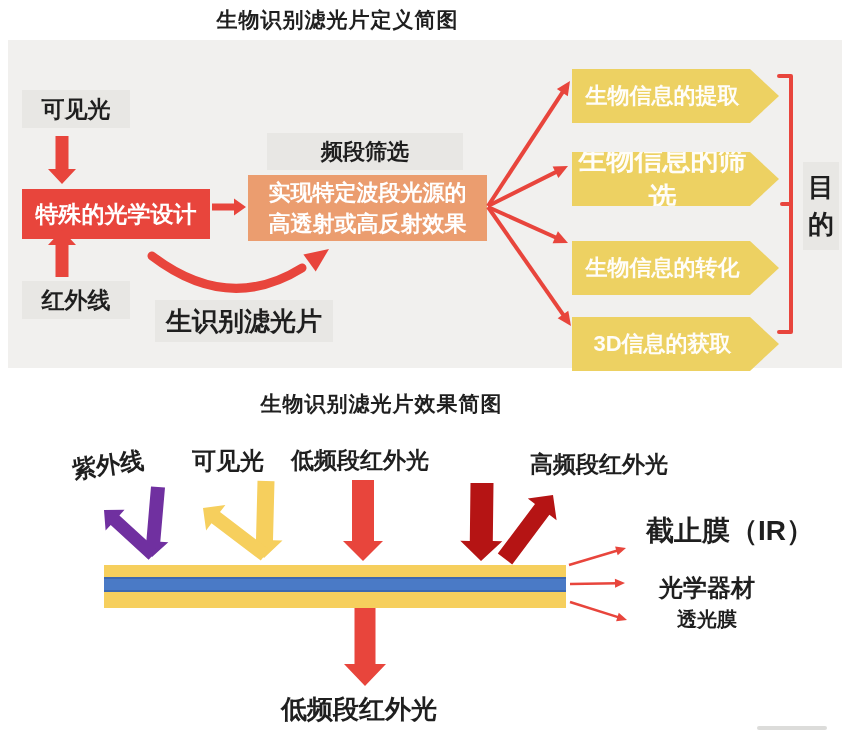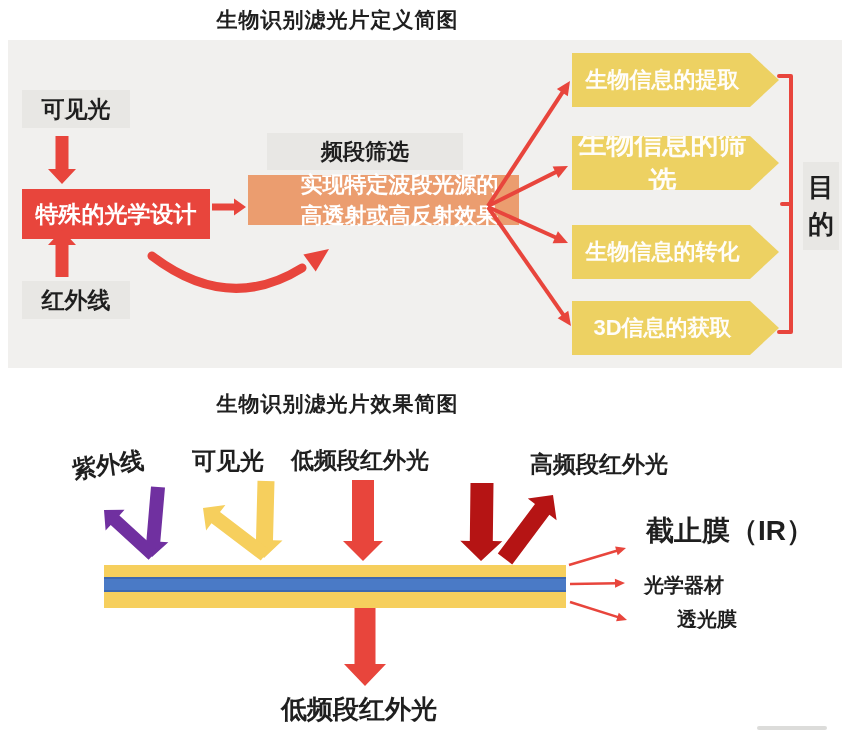--- a/index.html
+++ b/index.html
@@ -9,21 +9,21 @@
   }
   .abs{position:absolute;}
   .title{width:675px;text-align:center;font-size:21px;font-weight:700;letter-spacing:1px;}
   .panel{background:var(--panel_gray);}
   .box{position:absolute;display:flex;align-items:center;justify-content:center;
        font-weight:700;text-align:center;}
   .graybox{background:var(--label_gray);color:var(--text);}
   .redbox{background:var(--red);color:#fff;}
   .orangebox{background:var(--orange);color:#fff;flex-direction:column;}
   .pentagon{background:var(--pentagon_yellow);color:rgba(255,255,255,.96);
-       clip-path:polygon(0 0,86% 0,100% 50%,86% 100%,0 100%);padding-right:26px;box-sizing:border-box;}
+       clip-path:polygon(0 0,86% 0,100% 50%,86% 100%,0 100%);padding-right:26px;box-sizing:border-box;margin-top:16px;}
   .lbl{position:absolute;font-weight:700;white-space:nowrap;}
   .purpose{word-break:break-all;line-height:37px;}
   #arrows{position:absolute;left:0;top:0;pointer-events:none;}
   .bar-layer{width:100%;box-sizing:border-box;}
 </style>
 </head>
 <body>
 
 <div id="stage">
 
@@ -32,48 +32,49 @@
   <div class="abs panel" style="left:8px;top:40px;width:834px;height:328px;"></div>
 
   <div class="box graybox" style="left:22px;top:90px;width:108px;height:38px;font-size:23px;">可见光</div>
 
   <div class="box redbox" style="left:22px;top:189px;width:188px;height:50px;font-size:23px;">特殊的光学设计</div>
 
   <div class="box graybox" style="left:22px;top:281px;width:108px;height:38px;font-size:23px;">红外线</div>
 
   <div class="box graybox" style="left:267px;top:133px;width:196px;height:37px;font-size:22px;">频段筛选</div>
 
-  <div class="box orangebox" style="left:248px;top:175px;width:239px;height:50px;font-size:22px;line-height:31px;padding-left:32px;">
+  <div class="box orangebox" style="left:248px;top:175px;width:239px;height:66px;font-size:22px;line-height:31px;">
     <div>实现特定波段光源的</div>
     <div>高透射或高反射效果</div>
   </div>
 
+  <div class="box graybox" style="left:155px;top:300px;width:178px;height:42px;font-size:26px;">生识别滤光片</div>
 
   <div class="box pentagon" style="left:572px;top:53px;width:207px;height:54px;font-size:22px;">生物信息的提取</div>
   <div class="box pentagon" style="left:572px;top:136px;width:207px;height:54px;font-size:28px;">生物信息的筛选</div>
   <div class="box pentagon" style="left:572px;top:225px;width:207px;height:54px;font-size:22px;">生物信息的转化</div>
   <div class="box pentagon" style="left:572px;top:301px;width:207px;height:54px;font-size:22px;">3D信息的获取</div>
 
   <div class="box graybox purpose" style="left:803px;top:162px;width:36px;height:88px;font-size:26px;">目的</div>
 
-  <div class="abs title" style="top:390px;">生物识别滤光片效果简图</div>
+  <div class="abs title" style="top:390px;padding-left:44px;">生物识别滤光片效果简图</div>
 
   <div class="lbl" style="left:72px;top:449px;font-size:24px;transform:rotate(-8deg);">紫外线</div>
   <div class="lbl" style="left:192px;top:445px;font-size:24px;">可见光</div>
   <div class="lbl" style="left:291px;top:445px;font-size:23px;">低频段红外光</div>
   <div class="lbl" style="left:506px;top:449px;font-size:23px;margin-left:24px;">高频段红外光</div>
 
   <div class="abs" style="left:104px;top:565px;width:462px;">
     <div class="bar-layer" style="height:12px;background:var(--yellow);"></div>
     <div class="bar-layer" style="height:15px;background:var(--blue);border-top:2px solid var(--blue_edge);border-bottom:2px solid var(--blue_edge);"></div>
     <div class="bar-layer" style="height:16px;background:var(--yellow);"></div>
   </div>
 
   <div class="lbl" style="left:646px;top:512px;font-size:28px;">截止膜（IR）</div>
-  <div class="lbl" style="left:644px;top:572px;font-size:20px;">光学器材</div>
+  <div class="lbl" style="left:659px;top:572px;font-size:24px;">光学器材</div>
   <div class="lbl" style="left:677px;top:606px;font-size:20px;">透光膜</div>
 
   <div class="lbl" style="left:281px;top:692px;font-size:26px;">低频段红外光</div>
 
   <div class="abs" style="left:757px;top:726px;width:70px;height:4px;background:#dcdcda;border-radius:2px;"></div>
 
   <svg id="arrows" width="842" height="730" viewBox="0 0 842 730">
       <polygon points="55.5,136.0 55.5,169.0 48.0,169.0 62.0,184.0 76.0,169.0 68.5,169.0 68.5,136.0" fill="#e8453c"></polygon>
       <polygon points="68.5,277.0 68.5,245.0 76.0,245.0 62.0,230.0 48.0,245.0 55.5,245.0 55.5,277.0" fill="#e8453c"></polygon>
       <polygon points="212.0,210.5 234.0,210.5 234.0,215.5 246.0,207.0 234.0,198.5 234.0,203.5 212.0,203.5" fill="#e8453c"></polygon>

